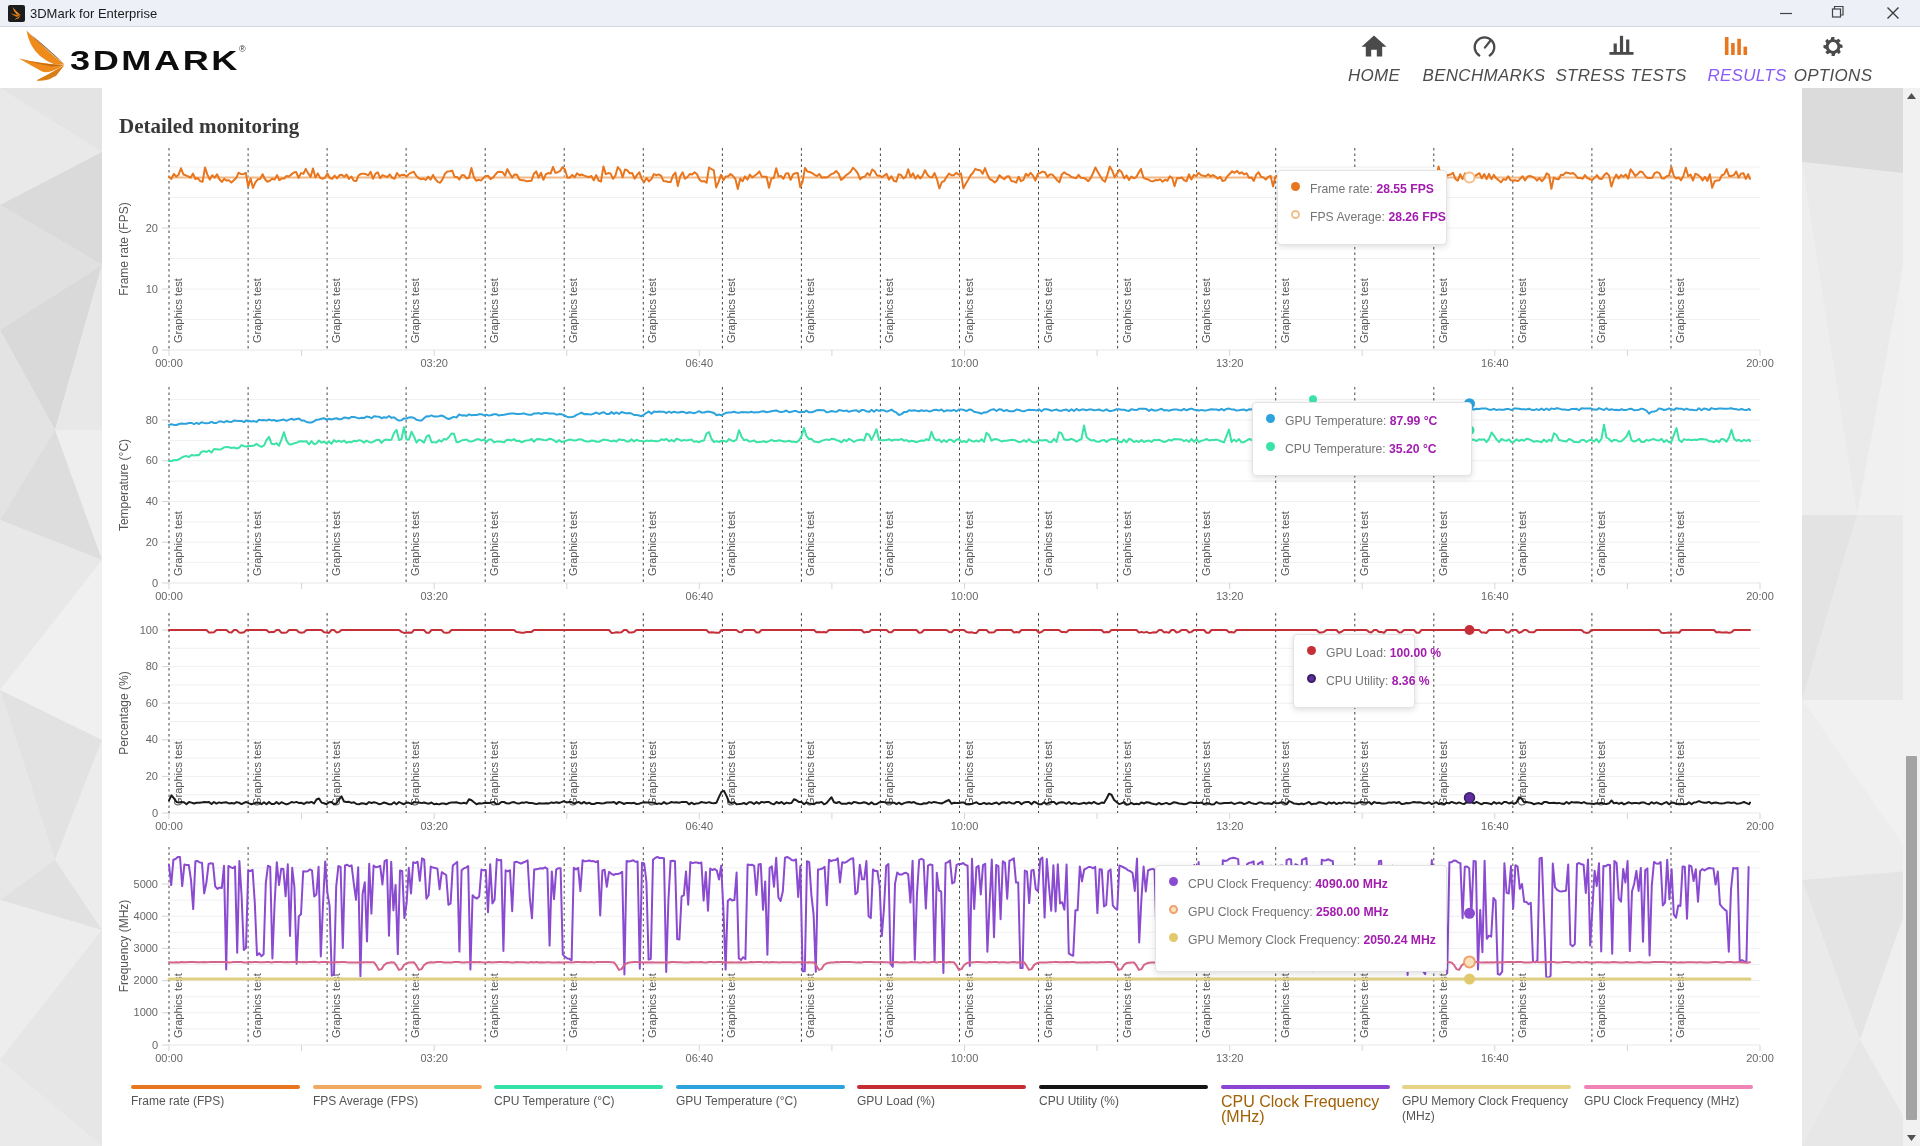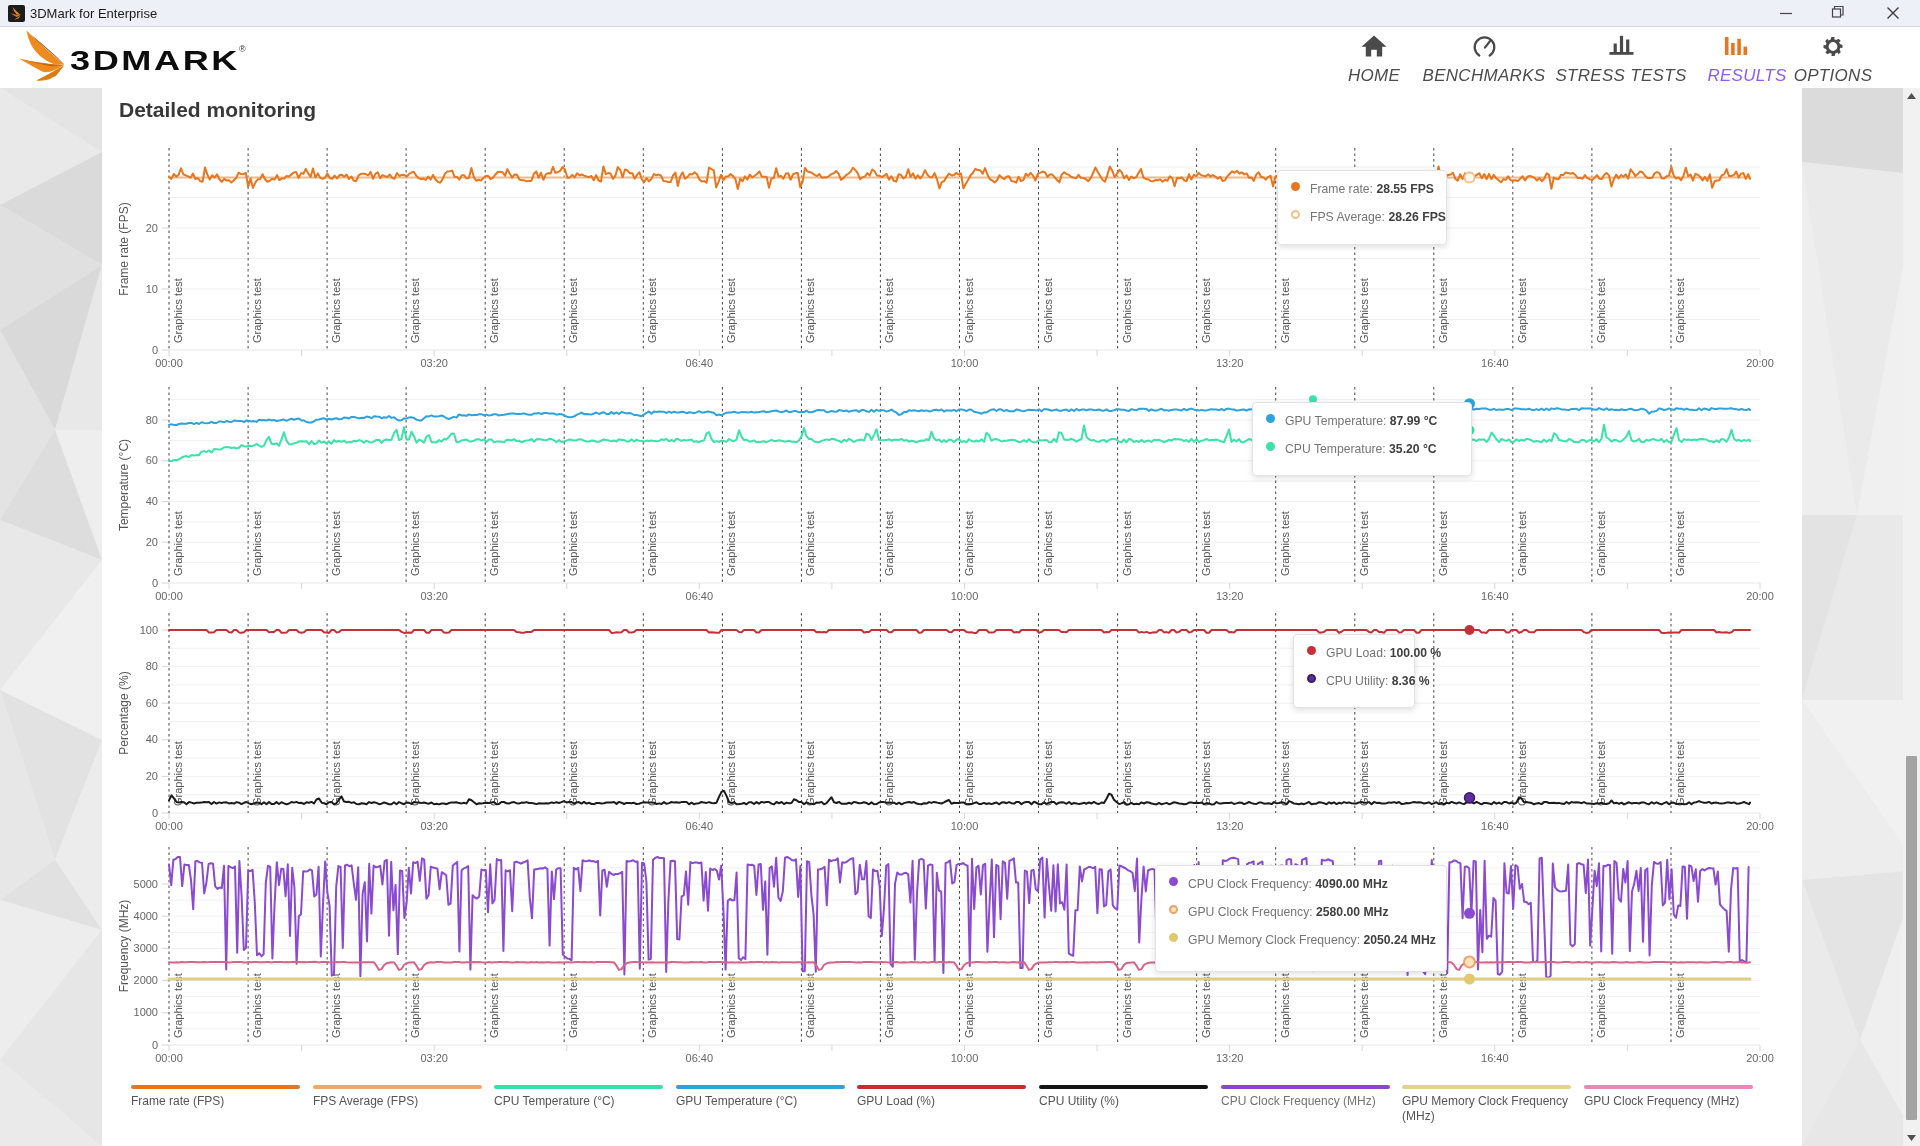--- a/index.html
+++ b/index.html
@@ -4,23 +4,23 @@
 html,body { width:1920px; height:1146px; overflow:hidden; background:#fff;
   font-family:"Liberation Sans",sans-serif; position:relative; }
 .titlebar { position:absolute; left:0; top:0; width:1920px; height:27px; background:#eef0f8;
   border-bottom:1px solid #d4d7e6; z-index:30; }
 .titlebar .appname { position:absolute; left:30px; top:6px; font-size:13px; color:#1a1a1a; }
 .tbicon { position:absolute; left:8px; top:5px; width:17px; height:17px; background:#1c1c1c; border-radius:2px; }
 .navlabel { position:absolute; top:66px; transform:translateX(-50%); font-size:17px; letter-spacing:0.3px; color:#4c4c4c; white-space:nowrap; z-index:13;font-style:italic; }
 .tip { position:absolute; background:#fff; border:1px solid #e3e3e3; border-radius:4px;
   box-shadow:0 2px 6px rgba(0,0,0,0.13); z-index:20; padding-top:11px; }
 .tr { display:flex; height:28px; padding-left:13px; font-size:12.2px; color:#757575; white-space:nowrap; }
-.tr b { color:#404040; }
+.tr b { color:#a21caf; }
 .td { width:9px; height:9px; border-radius:50%; margin-right:10px; flex:none; }
-.heading { position:absolute; left:119px; top:98px; font-size:21px; font-weight:bold; color:#383838; z-index:5; }
+.heading { position:absolute; left:119px; top:114px; font-size:21px; font-weight:bold; color:#383838; z-index:5;font-family:Liberation Serif, serif; }
 </style></head>
 <body>
 <svg width="1920" height="1146" viewBox="0 0 1920 1146" style="position:absolute;left:0;top:0">
     <rect x="0" y="88" width="1920" height="1058" fill="#ececec"></rect>
     <polygon points="0,88 102,88 102,152" fill="#e4e4e4"></polygon>
     <polygon points="0,88 102,152 0,205" fill="#e9e9e9"></polygon>
     <polygon points="0,205 102,152 102,265" fill="#dadada"></polygon>
     <polygon points="0,205 102,265 0,330" fill="#e0e0e0"></polygon>
     <polygon points="0,330 102,265 55,430" fill="#d9d9d9"></polygon>
     <polygon points="102,265 102,430 55,430" fill="#e8e8e8"></polygon>
@@ -502,21 +502,21 @@
 <div style="position:absolute;left:313px;top:1094px;width:172px;font-size:12px;line-height:15px;color:#555">FPS Average (FPS)</div>
 <div style="position:absolute;left:494px;top:1085px;width:169px;height:4px;border-radius:2px;background:#35e2a5"></div>
 <div style="position:absolute;left:494px;top:1094px;width:172px;font-size:12px;line-height:15px;color:#555">CPU Temperature (°C)</div>
 <div style="position:absolute;left:676px;top:1085px;width:169px;height:4px;border-radius:2px;background:#2ca3dc"></div>
 <div style="position:absolute;left:676px;top:1094px;width:172px;font-size:12px;line-height:15px;color:#555">GPU Temperature (°C)</div>
 <div style="position:absolute;left:857px;top:1085px;width:169px;height:4px;border-radius:2px;background:#c62b33"></div>
 <div style="position:absolute;left:857px;top:1094px;width:172px;font-size:12px;line-height:15px;color:#555">GPU Load (%)</div>
 <div style="position:absolute;left:1039px;top:1085px;width:169px;height:4px;border-radius:2px;background:#141414"></div>
 <div style="position:absolute;left:1039px;top:1094px;width:172px;font-size:12px;line-height:15px;color:#555">CPU Utility (%)</div>
 <div style="position:absolute;left:1221px;top:1085px;width:169px;height:4px;border-radius:2px;background:#8c45d2"></div>
-<div style="position:absolute;left:1221px;top:1094px;width:172px;font-size:12px;line-height:15px;color:#737373">CPU Clock Frequency (MHz)</div>
+<div style="position:absolute;left:1221px;top:1094px;width:172px;font-size:16px;line-height:15px;color:#a16207">CPU Clock Frequency (MHz)</div>
 <div style="position:absolute;left:1402px;top:1085px;width:169px;height:4px;border-radius:2px;background:#e5d284"></div>
 <div style="position:absolute;left:1402px;top:1094px;width:172px;font-size:12px;line-height:15px;color:#555">GPU Memory Clock Frequency (MHz)</div>
 <div style="position:absolute;left:1584px;top:1085px;width:169px;height:4px;border-radius:2px;background:#f083b8"></div>
 <div style="position:absolute;left:1584px;top:1094px;width:172px;font-size:12px;line-height:15px;color:#555">GPU Clock Frequency (MHz)</div>
 <div style="position:absolute;left:1903px;top:88px;width:17px;height:1058px;background:#f1f1f1;z-index:25">
   <svg width="17" height="1058" viewBox="0 0 17 1058">
     <polygon points="8.5,5 13,11 4,11" fill="#505050"></polygon>
     <rect x="3" y="668" width="11" height="364" rx="1" fill="#a3a3a3"></rect>
     <polygon points="8.5,1053 13,1047 4,1047" fill="#505050"></polygon>
   </svg>

